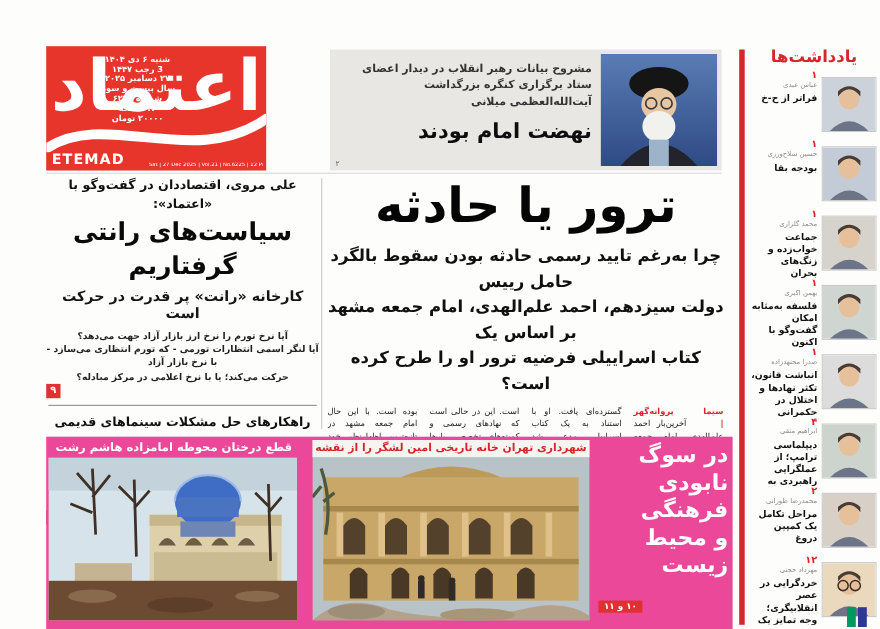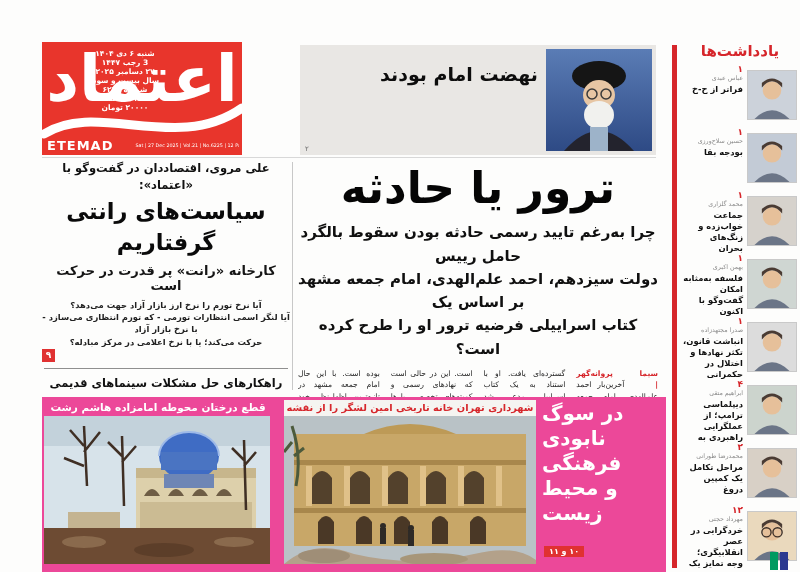--- a/index.html
+++ b/index.html
@@ -5,21 +5,21 @@
   * { margin:0; padding:0; box-sizing:border-box; }
   html,body { background:#fff; }
   body { font-family:"DejaVu Sans","Liberation Sans",sans-serif; }
   .page { position:relative; width:800px; height:572px; background:#fdfdfc; overflow:hidden; }
 
   
   .masthead { position:absolute; left:42px; top:42px; width:200px; height:113px; background:#e8352c; overflow:hidden; }
   .calligraphy { position:absolute; left:0; right:0; top:-4px; text-align:center; font-size:64px; font-weight:bold; color:#fff; direction:rtl; line-height:1.3; }
   .swoosh { position:absolute; left:0; top:0; }
   .mast-dates { position:absolute; left:48px; top:7px; width:70px; direction:rtl; text-align:center; color:#fff; font-size:7.5px; line-height:9px; font-weight:bold; }
-  .mast-bottom { position:absolute; left:5px; bottom:2px; right:3px; display:flex; align-items:center; gap:22px; color:#fff; }
+  .mast-bottom { position:absolute; left:5px; bottom:2px; right:3px; display:flex; align-items:flex-end; gap:22px; color:#fff; }
   .mast-latin { font-size:13px; font-weight:bold; letter-spacing:1px; }
   .mast-en { font-size:4.8px; white-space:nowrap; overflow:hidden; }
 
   
   .topstory { position:absolute; left:300px; top:45px; width:356px; height:110px; background:#e9e7e4; direction:rtl; }
   .topstory .photo { position:absolute; left:auto; right:4px; top:4px; }
   .topstory .txt { position:absolute; right:118px; left:8px; top:10px; text-align:right; }
   .ts-kicker { font-size:10px; font-weight:bold; color:#333; line-height:1.5; }
   .ts-headline { margin-top:6px; font-size:19px; font-weight:900; color:#0d0d0d; line-height:1.45; }
   .ts-pageref { position:absolute; left:5px; bottom:2px; font-size:7px; color:#666; }
@@ -59,21 +59,21 @@
   .m-subhead { text-align:center; font-size:15px; font-weight:900; color:#101010; line-height:1.55; margin-top:4px; }
   .m-body { margin-top:7px; height:84px; overflow:hidden; columns:4; column-gap:11px; font-size:7.6px; line-height:1.5; text-align:justify; color:#222; }
   .byline { color:#d6262b; font-weight:bold;margin-left:25px; }
 
   
   .bottom { position:absolute; left:42px; top:397px; width:624px; height:220px; background:#ec4899; direction:rtl; }
   .b-left { position:absolute; right:396px; left:4px; top:3px; }
   .b-left-cap { color:#fff; font-size:10.5px; font-weight:bold; text-align:center; height:16px; line-height:15px; overflow:hidden; }
   .b-mid { position:absolute; right:130px; left:242px; top:3px; }
   .b-mid-cap { background:#f5f4f1; color:#d6262b; font-size:9.8px; font-weight:bold; text-align:center; height:16px; line-height:16px; overflow:hidden; }
-  .b-right { position:absolute; right:4px; top:4px; width:120px; height:160px; text-align:left; }
+  .b-right { position:absolute; right:4px; top:4px; width:120px; height:160px; text-align:right; }
   .b-right-line { color:#fff; font-size:20px; font-weight:900; line-height:25px; }
   .b-badge { position:absolute; left:2px; bottom:4px; background:#e03131; color:#fff; font-size:8px; font-weight:bold; padding:1px 5px; }
   .corner-bars { position:absolute; left:770px; top:552px; display:flex; gap:2px; }
   .bar-green { width:8px; height:18px; background:#009a60; }
   .bar-blue { width:8px; height:18px; background:#2b3990; }
   .topline { position:absolute; left:42px; top:157px; width:614px; height:1px; background:#d8d8d8; }
 </style>
 </head>
 <body>
 
@@ -120,20 +120,24 @@
       <rect width="106" height="102" fill="url(#kbg)"></rect>
       <path d="M18,102 Q53,62 88,102 Z" fill="#23232d"></path>
       <ellipse cx="53" cy="27" rx="27" ry="15" fill="#151515"></ellipse>
       <ellipse cx="53" cy="46" rx="16" ry="15" fill="#e7c6a4"></ellipse>
       <ellipse cx="53" cy="66" rx="15" ry="14" fill="#f1f1ee"></ellipse>
       <circle cx="46" cy="45" r="5" fill="none" stroke="#3a3a3a" stroke-width="1.5"></circle>
       <circle cx="60" cy="45" r="5" fill="none" stroke="#3a3a3a" stroke-width="1.5"></circle>
       <rect x="44" y="78" width="18" height="24" fill="#9db3c9"></rect>
     </svg>
     <div class="txt">
+      <div class="ts-kicker">
+        <div>مشروح بیانات رهبر انقلاب در دیدار اعضای</div>
+        <div>ستاد برگزاری کنگره بزرگداشت آیت‌الله‌العظمی میلانی</div>
+      </div>
       <div class="ts-headline">
         <div>نهضت امام بودند</div>
       </div>
     </div>
     <div class="ts-pageref">۲</div>
   </div>
 
   <div class="topline"></div>
 
   <div class="side-rule"></div>

